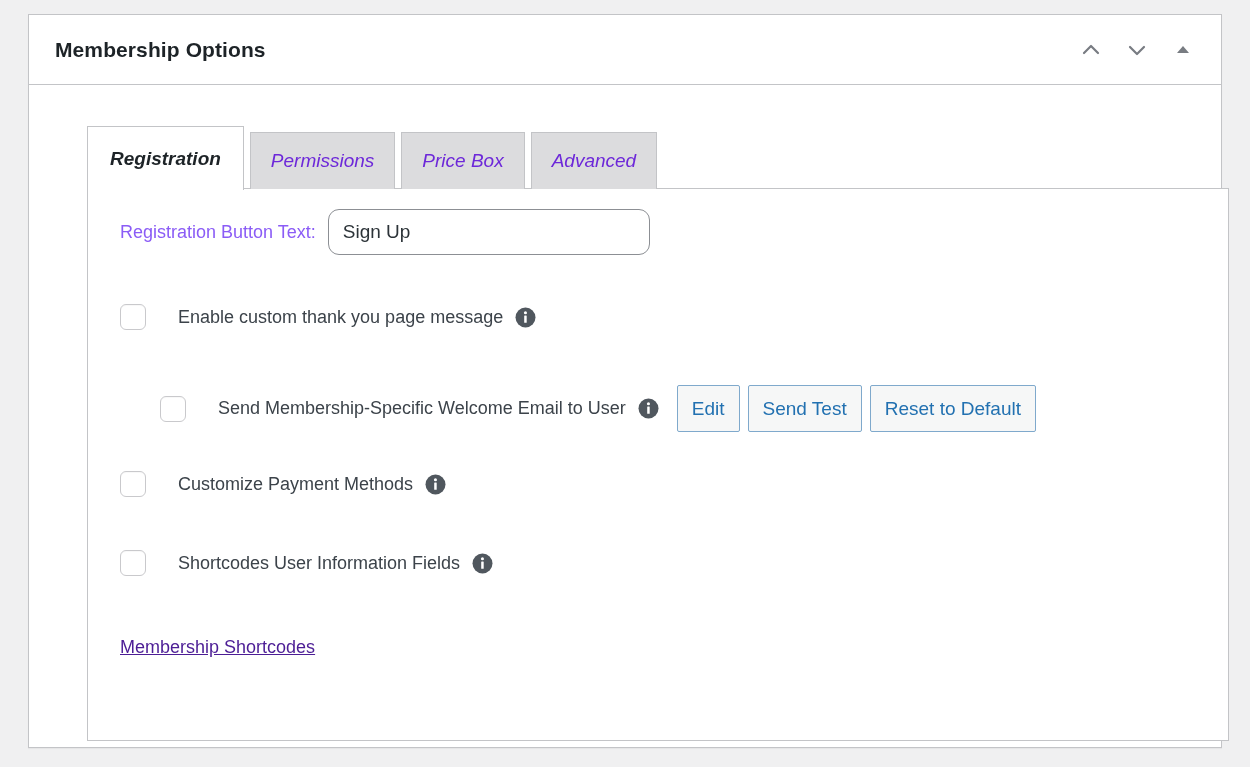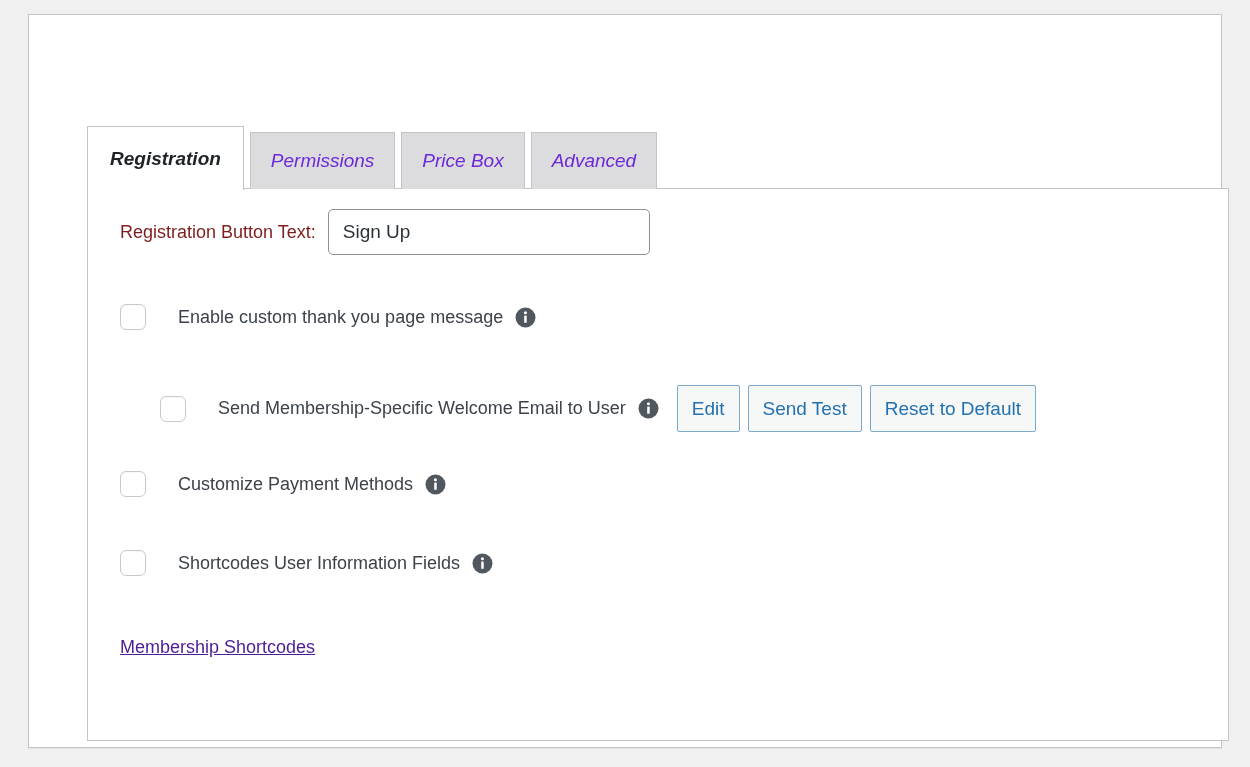--- a/index.html
+++ b/index.html
@@ -122,31 +122,31 @@
     box-sizing: border-box;
   }
 
   .field-row {
     position: absolute;
     display: flex;
     align-items: center;
   }
   .field-label {
     font-size: 18px;
-    color: #7f1d1d;
+    color: #8b5cf6;
     white-space: nowrap;
   }
 
   .text-input {
     margin-left: 12px;
     width: 322px;
     height: 46px;
     box-sizing: border-box;
     border: 1px solid #8c8f94;
-    border-radius: 5px;
+    border-radius: 11px;
     padding: 0 14px;
     font-size: 19px;
     color: #2c3338;
     font-family: "Liberation Sans", sans-serif;
     background: #fff;
     outline: none;
   }
 
   .check-row {
     position: absolute;
@@ -210,20 +210,47 @@
     color: #4c1d95;
     text-decoration: underline;
     cursor: pointer;
   }
 </style>
 </head>
 <body>
 
 <div class="panel">
 
+  <div class="panel-header">
+    <div class="panel-title">Membership Options</div>
+
+    <div class="header-actions">
+      <button class="hdr-btn">
+        <span>
+          <svg width="26" height="26" viewBox="0 0 26 26" fill="none">
+            <path d="M6 16 L13 9 L20 16" stroke="#787c82" stroke-width="2.2" stroke-linecap="round" stroke-linejoin="round" fill="none"></path>
+          </svg>
+        </span>
+      </button>
+      <button class="hdr-btn">
+        <span>
+          <svg width="26" height="26" viewBox="0 0 26 26" fill="none">
+            <path d="M6 10 L13 17 L20 10" stroke="#787c82" stroke-width="2.2" stroke-linecap="round" stroke-linejoin="round" fill="none"></path>
+          </svg>
+        </span>
+      </button>
+      <button class="hdr-btn">
+        <span>
+          <svg width="22" height="22" viewBox="0 0 22 22">
+            <path d="M11 7 L17 14 L5 14 Z" fill="#787c82"></path>
+          </svg>
+        </span>
+      </button>
+    </div>
+  </div>
 
   <div class="tabs-wrap">
     <div class="tabs">
       <div class="tab active">
         <span>Registration</span>
       </div>
       <div class="tab">
         <span>Permissions</span>
       </div>
       <div class="tab">

